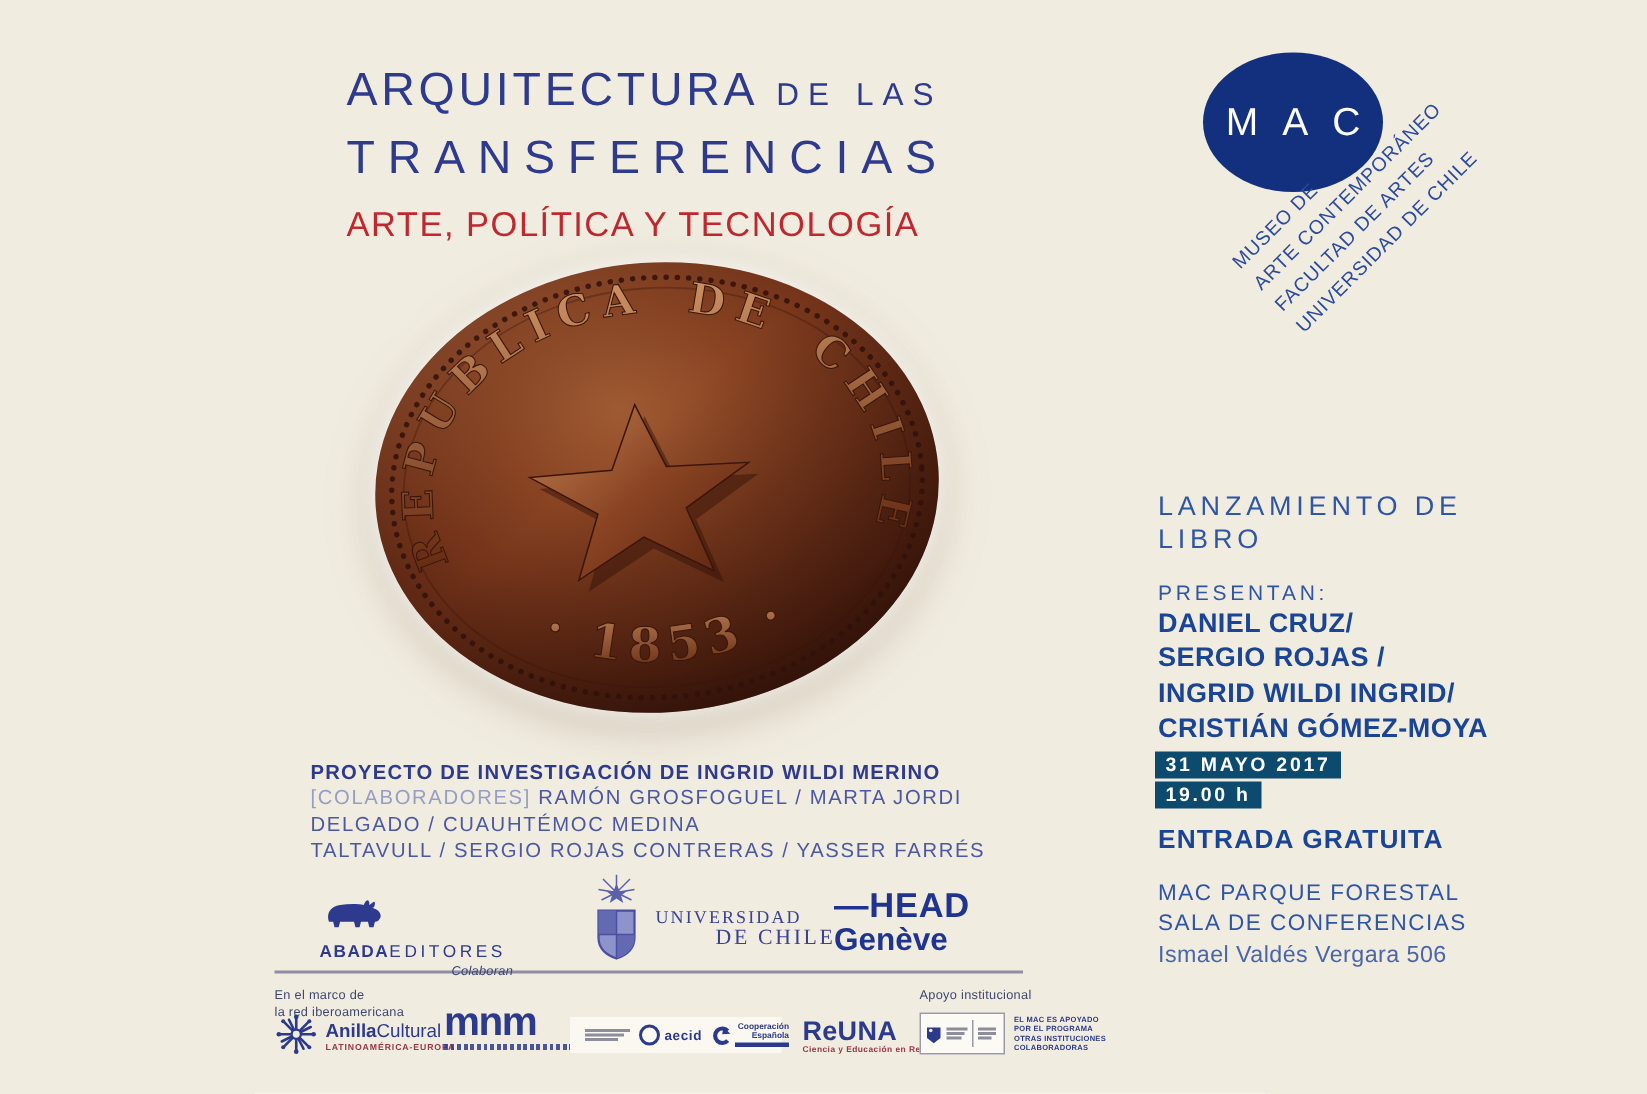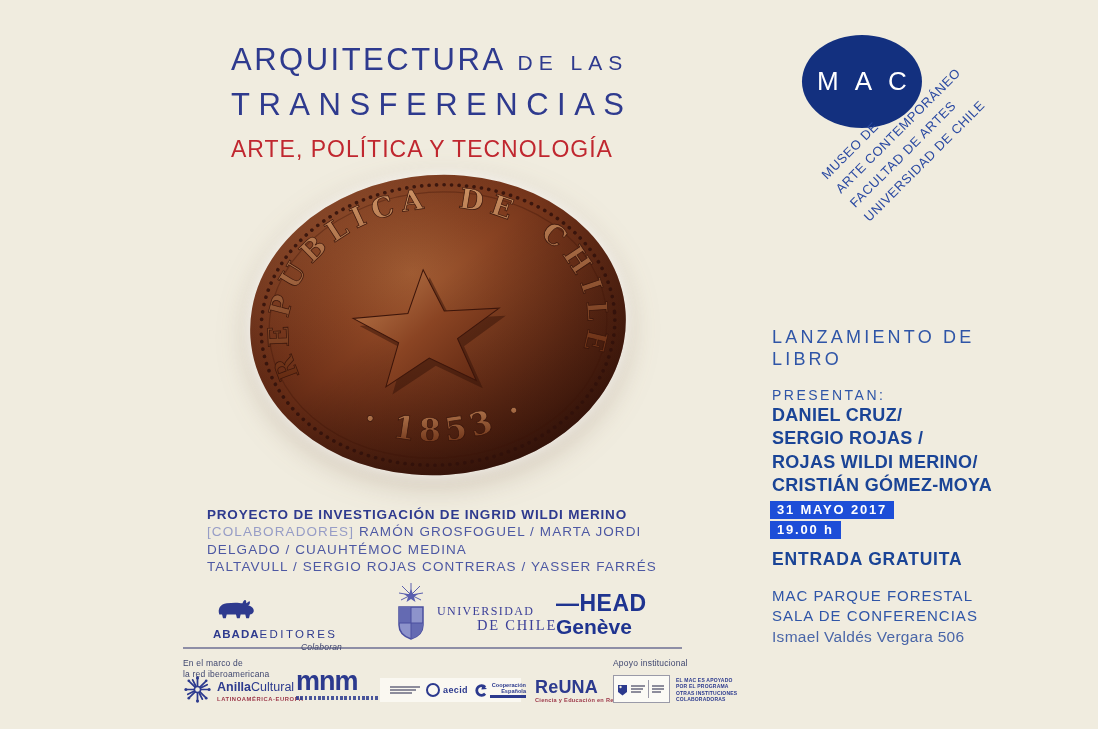--- a/index.html
+++ b/index.html
@@ -67,21 +67,21 @@
   .apoyo-text{left:676px;top:677px;font-size:5px;line-height:6.4px;font-weight:bold;color:#2c3a8e;letter-spacing:0.2px;}
 
   
   .mac-ellipse{left:802px;top:35px;width:120px;height:93px;background:#13307f;border-radius:50%;display:flex;align-items:center;justify-content:center;}
   .mac-word{color:#ffffff;font-size:26px;letter-spacing:16px;padding-left:16px;font-weight:400;}
   .mac-rotated{left:817px;top:170px;transform:rotate(-45deg);transform-origin:0 0;color:#2b4aa2;font-size:13px;line-height:20px;letter-spacing:0.6px;white-space:nowrap;}
   .ev-type{left:772px;top:327px;color:#2f55a7;font-size:18px;line-height:21.5px;letter-spacing:3.2px;white-space:nowrap;}
   .ev-presentan{left:772px;top:387px;color:#2f55a7;font-size:14px;letter-spacing:2.5px;white-space:nowrap;}
   .ev-names{left:772px;top:404px;color:#1a4496;font-size:18px;line-height:23.3px;font-weight:bold;letter-spacing:0.3px;white-space:nowrap;}
   .ev-date{left:770px;top:501px;}
-  .date-box{display:table;background:#1d4ed8;color:#fff;font-size:13px;font-weight:bold;letter-spacing:1.8px;padding:1px 7px 2px 7px;margin-bottom:2px;white-space:nowrap;}
+  .date-box{display:table;background:#0c4a6e;color:#fff;font-size:13px;font-weight:bold;letter-spacing:1.8px;padding:1px 7px 2px 7px;margin-bottom:2px;white-space:nowrap;}
   .ev-entrada{left:772px;top:549px;color:#1a4496;font-size:17.5px;font-weight:bold;letter-spacing:0.8px;white-space:nowrap;}
   .ev-venue{left:772px;top:586px;color:#2f55a7;font-size:15px;line-height:19.5px;letter-spacing:1px;white-space:nowrap;}
   .ev-address{font-size:15.5px;letter-spacing:0.3px;color:#4a66a8;margin-top:2px;}
   .ev-web{font-size:17.5px;font-weight:bold;color:#1a4496;letter-spacing:0.4px;margin-top:1px;}
 </style>
 </head>
 <body>
 
 <div class="poster">
 
@@ -294,21 +294,21 @@
   <div class="abs ev-type">
     <div>LANZAMIENTO DE</div>
     <div>LIBRO</div>
   </div>
 
   <div class="abs ev-presentan">PRESENTAN:</div>
 
   <div class="abs ev-names">
     <div>DANIEL CRUZ/</div>
     <div>SERGIO ROJAS /</div>
-    <div>ROJAS WILDI MERINO/</div>
+    <div>INGRID WILDI INGRID/</div>
     <div>CRISTIÁN GÓMEZ-MOYA</div>
   </div>
 
   <div class="abs ev-date">
     <div class="date-box">31 MAYO 2017</div>
     <div class="date-box">19.00 h</div>
   </div>
 
   <div class="abs ev-entrada">ENTRADA GRATUITA</div>
 

